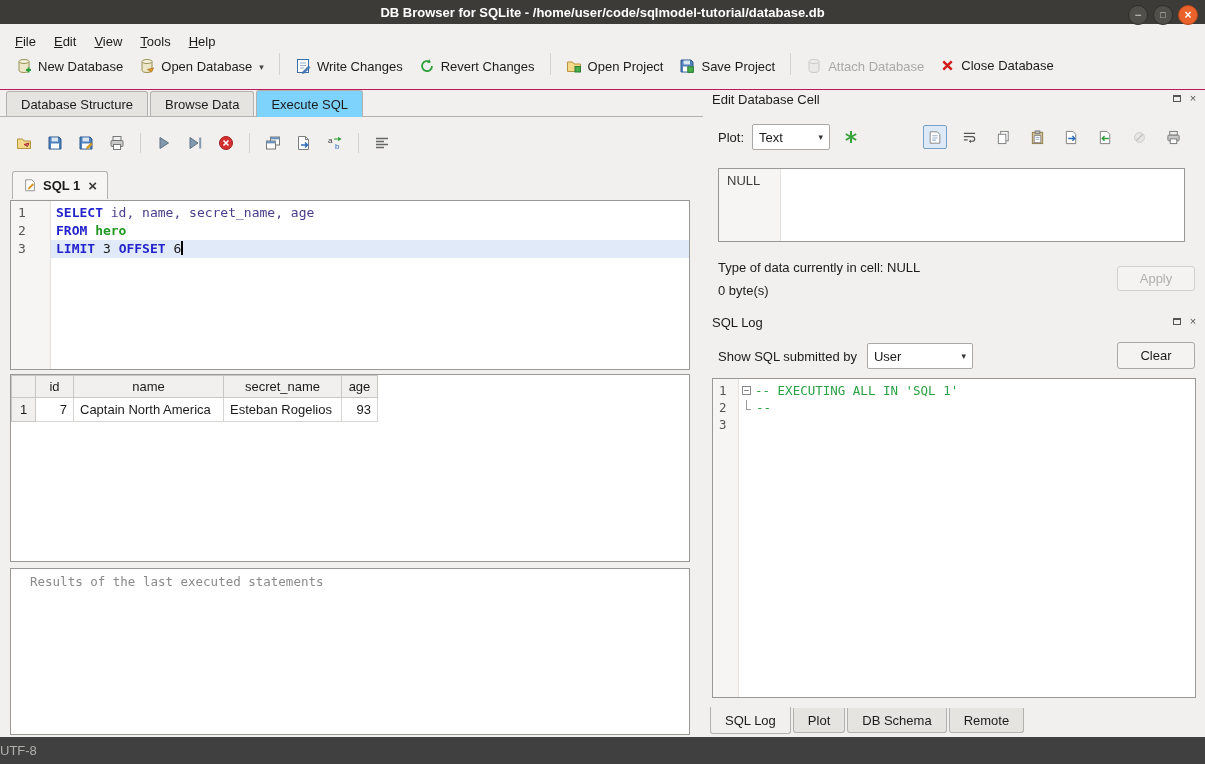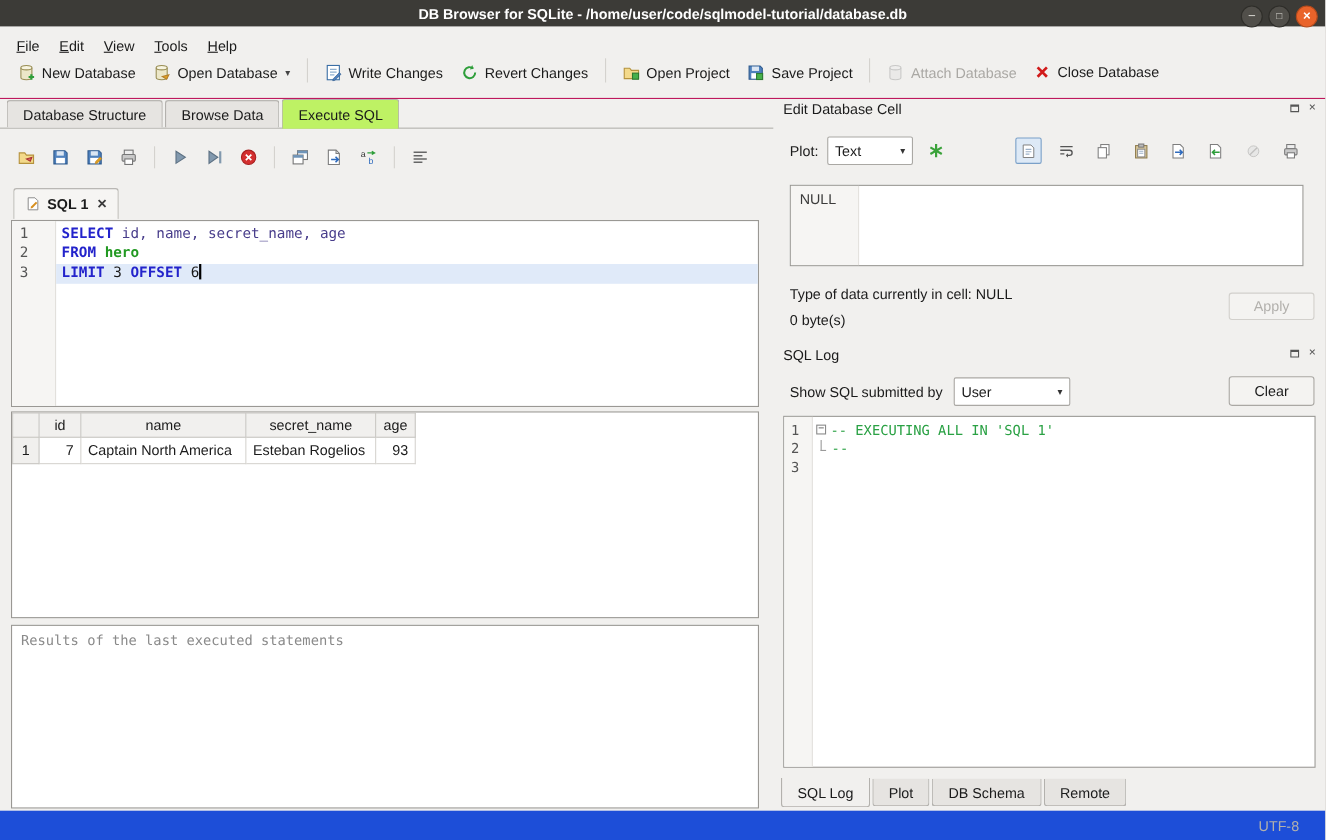--- a/index.html
+++ b/index.html
@@ -33,21 +33,21 @@
   .tb-sep { width:1px; height:22px; background:#d4d2ce; margin:0 7px; }
   .dd-arrow { font-size:9px; color:#444; margin-left:1px; align-self:flex-end; padding-bottom:2px; }
   .icon { display:inline-flex; align-items:center; justify-content:center; line-height:0; }
 
   
   .left-main { position:absolute; left:0; top:90px; width:703px; height:647px; }
   .main-tabbar { position:absolute; top:0; left:0; right:0; height:27px; border-bottom:1px solid #b3b1ad;
                  display:flex; align-items:flex-end; padding-left:6px; }
   .main-tab { height:25px; display:flex; align-items:center; padding:0 14px; background:#e6e4e1;
               border:1px solid #b3b1ad; border-bottom:none; margin-right:2px; border-radius:3px 3px 0 0; }
-  .main-tab.active { background:#bef264; height:27px; margin-bottom:-1px; position:relative; z-index:2; }
+  .main-tab.active { background:#7dd3fc; height:27px; margin-bottom:-1px; position:relative; z-index:2; }
 
   
   .sql-toolbar { position:absolute; top:39px; left:12px; height:28px; display:flex; align-items:center; gap:7px; }
   .sqltb-btn { width:24px; height:24px; display:flex; align-items:center; justify-content:center; border-radius:3px; }
   .sqltb-sep { width:1px; height:20px; background:#d4d2ce; margin:0 4px; }
 
   
   .sql-tabbar { position:absolute; top:80px; left:12px; height:29px; display:flex; align-items:flex-end; }
   .sql-subtab { height:28px; display:flex; align-items:center; gap:6px; padding:0 10px; background:#f6f5f3;
                 border:1px solid #b3b1ad; border-bottom:none; border-radius:3px 3px 0 0; font-weight:bold;margin-top:15px; }
@@ -72,21 +72,21 @@
                   border:1px solid #9a9894; overflow:hidden; }
   table.grid { border-collapse:collapse; font-size:13px; }
   table.grid th { background:#f1f0ee; font-weight:normal; border:1px solid #c9c7c3; height:22px; padding:0 6px; text-align:center; }
   table.grid td { border:1px solid #d6d4d0; height:24px; padding:0 6px; background:#fff; }
   table.grid td.rownum { background:#f1f0ee; border-color:#c9c7c3; text-align:center; width:24px; }
   .cell-num { text-align:right; }
   .w-id { width:38px; } .w-name { width:150px; } .w-secret { width:118px; } .w-age { width:36px; }
 
   
   .message-area { position:absolute; top:478px; left:10px; width:680px; height:167px; background:#ffffff;
-                  border:1px solid #9a9894; padding:5px 8px; }
+                  border:1px solid #9a9894; padding:5px 19px; }
   .placeholder-text { color:#8a8a8a; font-family:"DejaVu Sans Mono","Liberation Mono",monospace; font-size:12.5px; }
 
   
   .right-panel { position:absolute; left:703px; top:90px; width:502px; height:647px; }
   .panel-header { position:absolute; left:9px; right:6px; height:20px; display:flex; align-items:flex-start; }
   .panel-header .ph-title { font-size:13px; }
   .ph-icons { margin-left:auto; display:flex; gap:4px; align-items:center; }
   .ph-btn { width:12px; height:12px; display:flex; align-items:center; justify-content:center; color:#555; font-size:11px; line-height:1; }
   .ph-box { width:8px; height:7px; border:1px solid #555; border-top-width:2px; }
 
@@ -126,22 +126,22 @@
   .fold-box { width:9px; height:9px; border:1px solid #8a8a8a; color:#555; font-size:9px; line-height:7px; text-align:center;
               margin:0 4px 0 3px; background:#fff; }
   .fold-tail { width:5px; height:10px; border-left:1px solid #9a9a9a; border-bottom:1px solid #9a9a9a; margin:-6px 5px 0 7px; }
 
   .bottom-tabs { position:absolute; top:618px; left:7px; height:27px; display:flex; align-items:flex-start; }
   .btab { height:25px; display:flex; align-items:center; padding:0 14px; background:#e6e4e1; border:1px solid #b3b1ad;
           border-top:none; margin-right:2px; border-radius:0 0 3px 3px; }
   .btab.active { background:#f1f0ee; height:27px; margin-top:-1px; position:relative; z-index:2; }
 
   
-  .statusbar { position:absolute; left:0; right:0; bottom:0; height:27px; background:#1d4ed8;
-               display:flex; align-items:center; justify-content:flex-end; padding-right:24px; }
+  .statusbar { position:absolute; left:0; right:0; bottom:0; height:27px; background:#404040;
+               display:flex; align-items:center; padding-right:24px; }
   .encoding { color:#b2b0ac; }
 </style>
 </head>
 <body>
 
 <div class="window">
 
   <div class="titlebar">
     <span class="title-text">DB Browser for SQLite - /home/user/code/sqlmodel-tutorial/database.db</span>
     <div class="win-controls">

